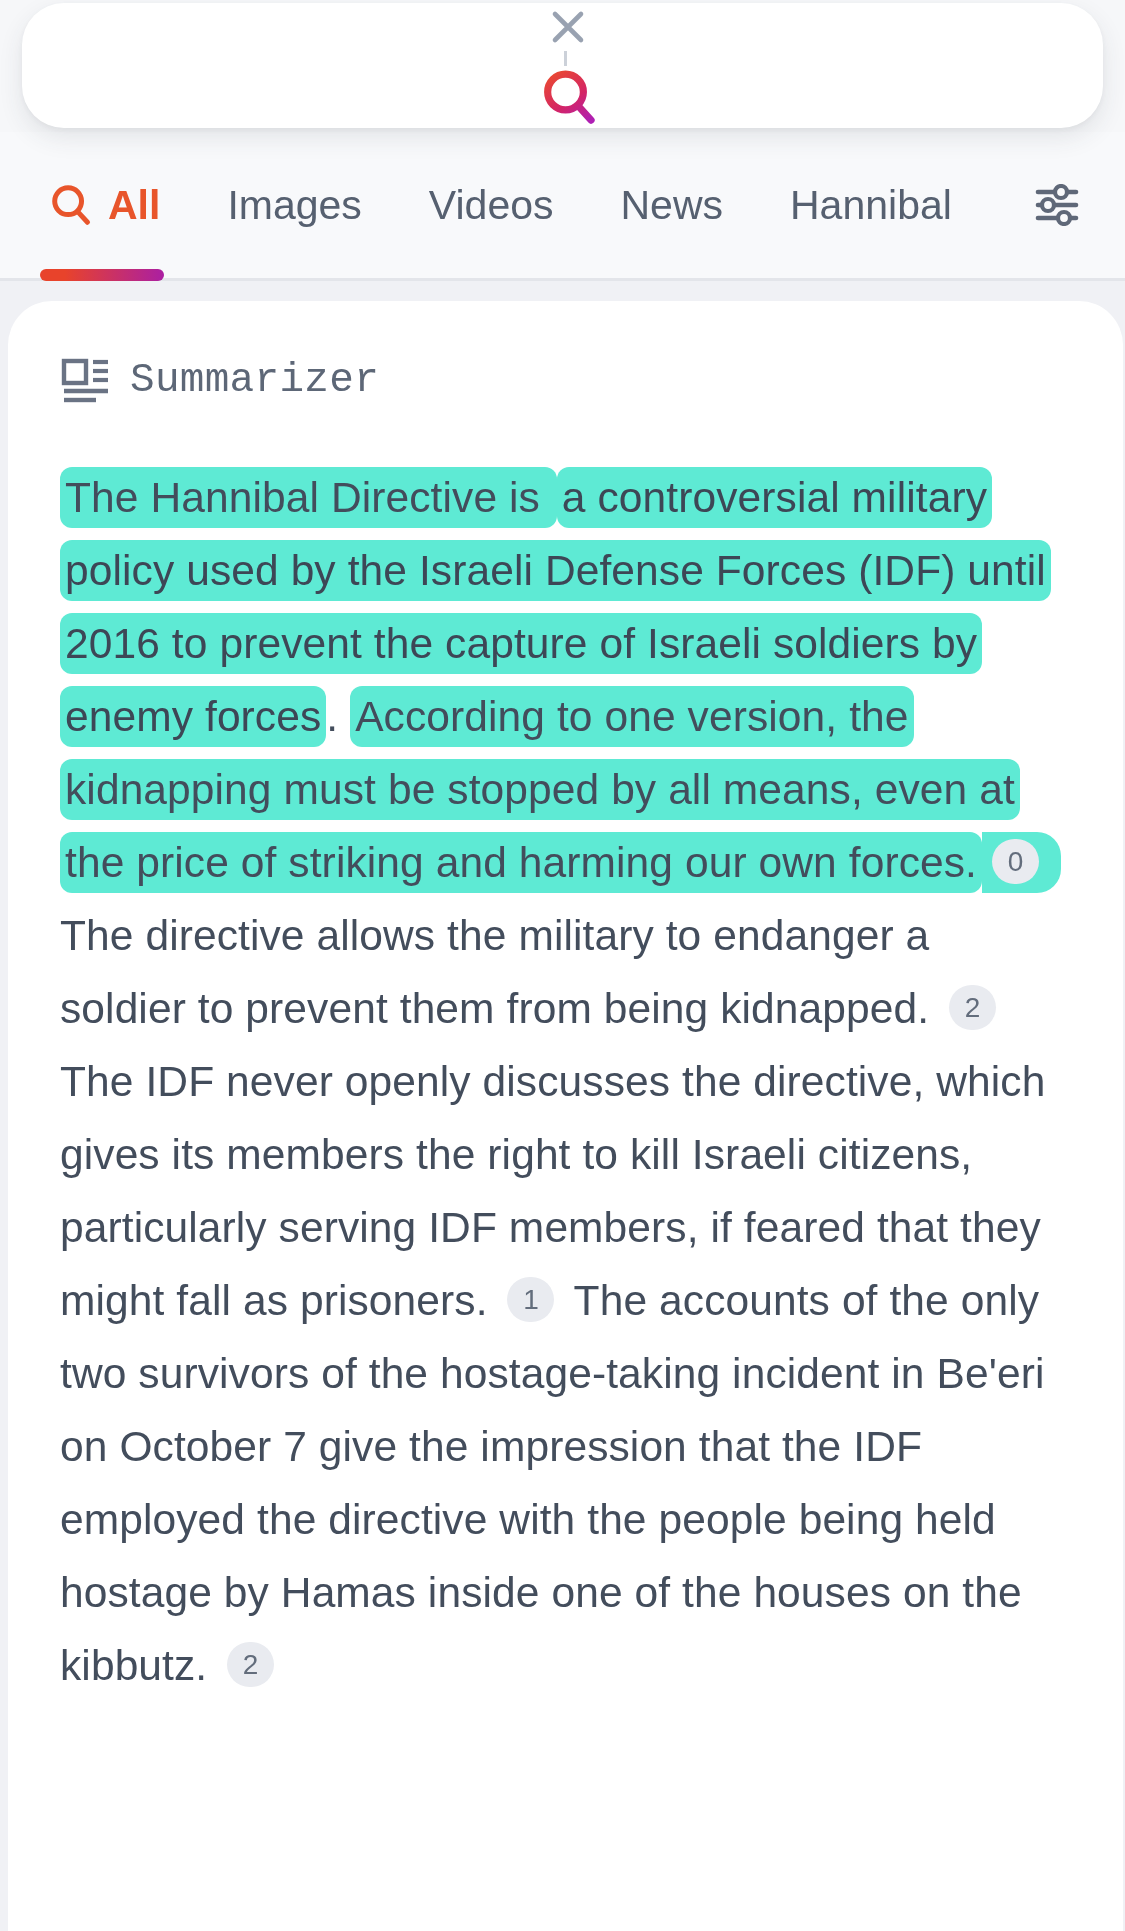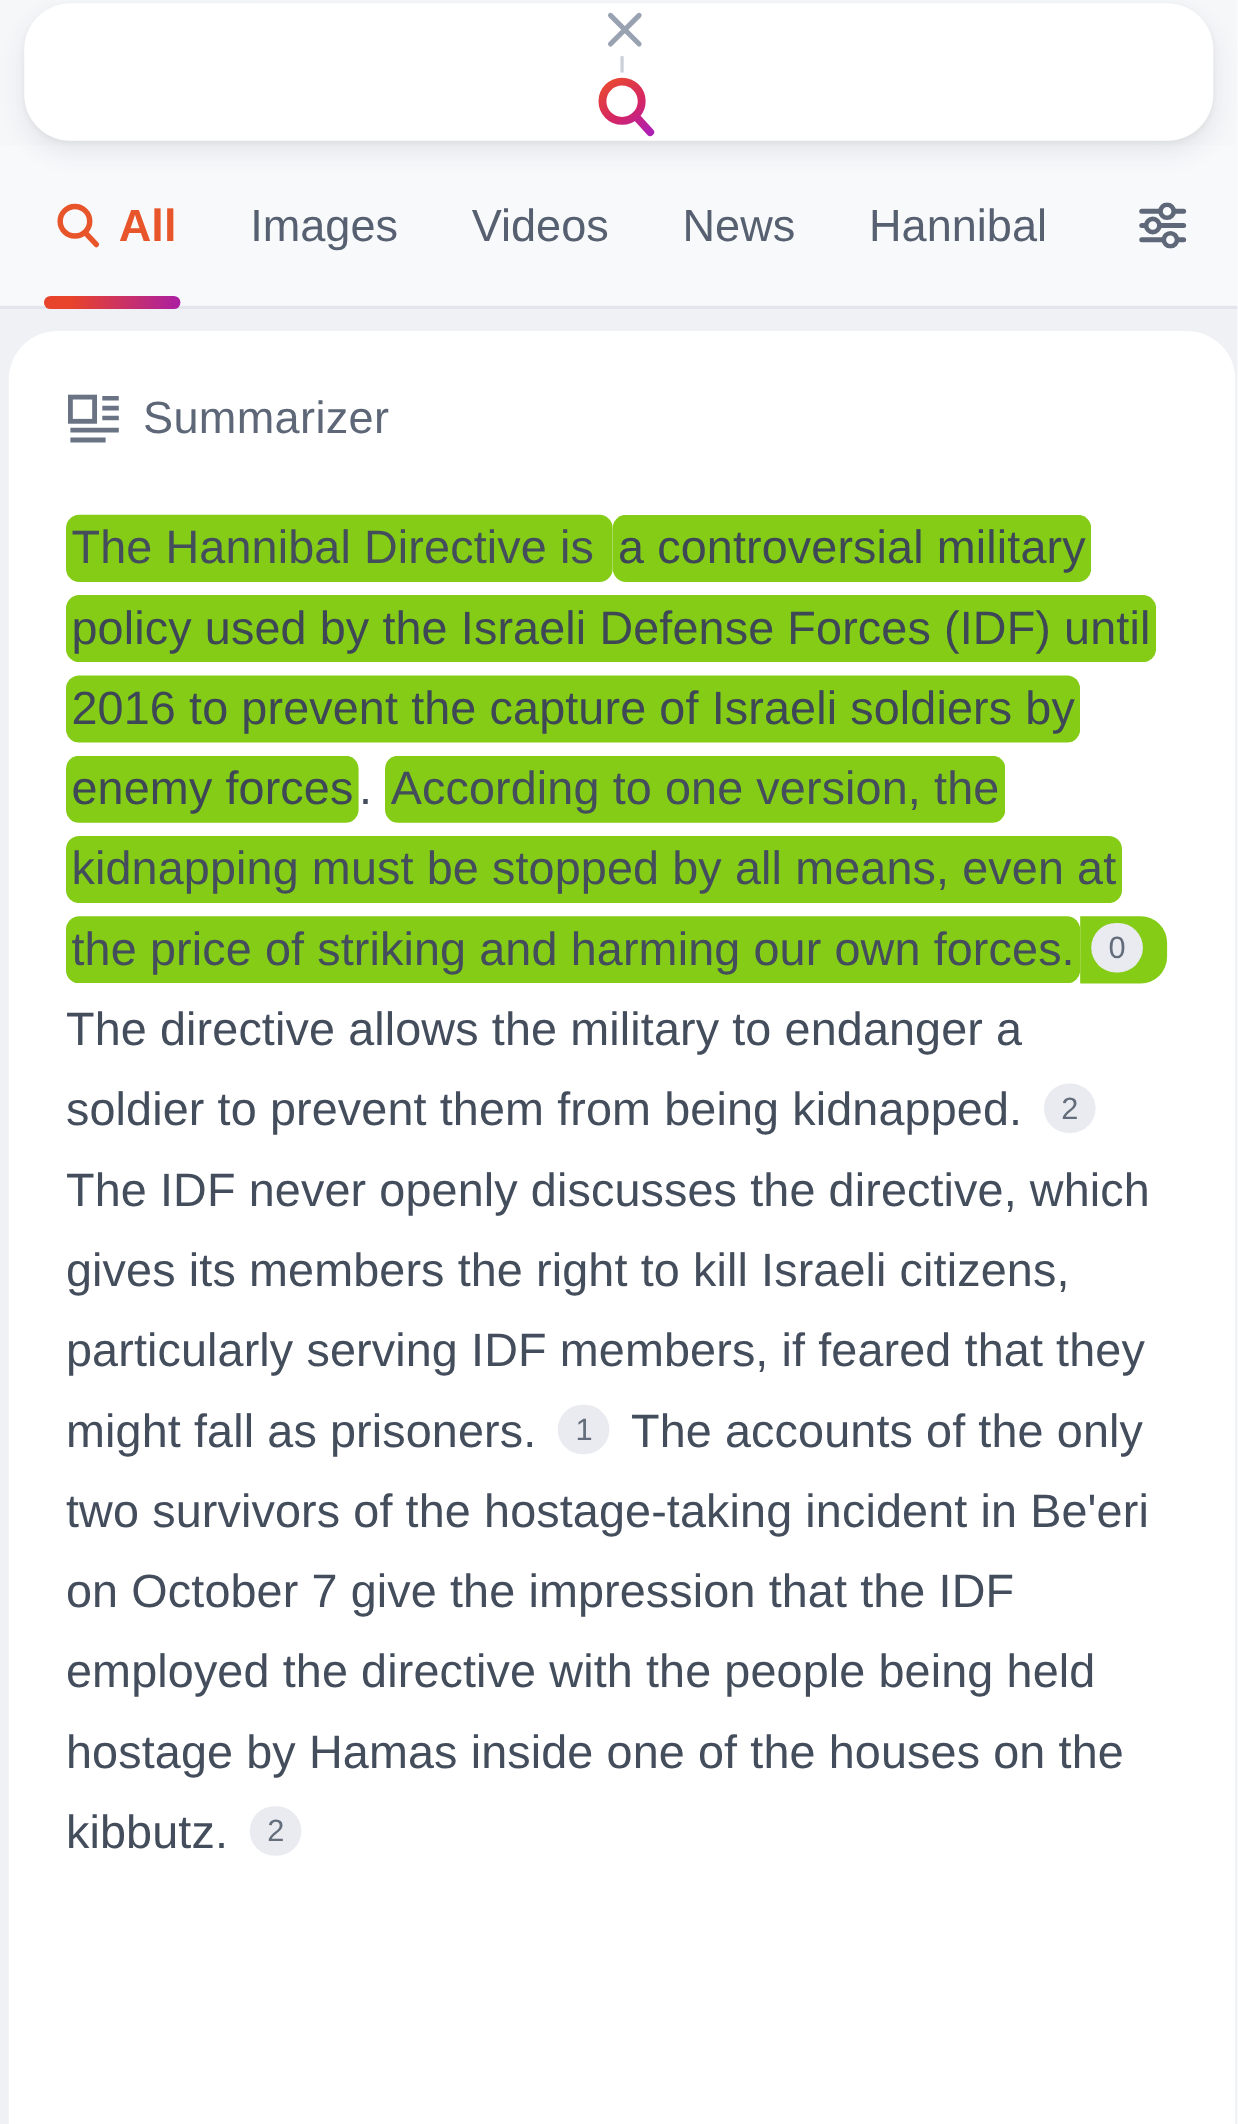--- a/index.html
+++ b/index.html
@@ -58,33 +58,33 @@
     padding-top: 20px;
   }
   .card {
     background: #ffffff;
     height: 100%;
     margin: 0 2px 0 8px;
     border-radius: 44px 44px 0 0;
     padding: 56px 58px 0 52px;
   }
 
-  .summ-header { display: flex; align-items: flex-start; gap: 20px; }
+  .summ-header { display: flex; align-items: center; gap: 20px; font-family: Liberation Mono, monospace; }
   .summ-title { font-size: 41px; color: #5d6777; letter-spacing: .3px; }
 
   .summary-text {
     margin-top: 58px;
     font-size: 42.5px;
     line-height: 73px;
     color: #434d5c;
     letter-spacing: .1px;
   }
   .summary-text .b { font-weight: 400; color: #3d4756; }
   .hl {
-    background: #84cc16;
+    background: #5eead4;
     padding: 7px 5px;
     border-radius: 12px;
     -webkit-box-decoration-break: clone;
     box-decoration-break: clone;
   }
   .cite-wrap { padding: 7px 14px 7px 2px; border-radius: 0 24px 24px 0; }
   .cite {
     display: inline-flex; align-items: center; justify-content: center;
     width: 47px; height: 45px;
     border-radius: 24px;

